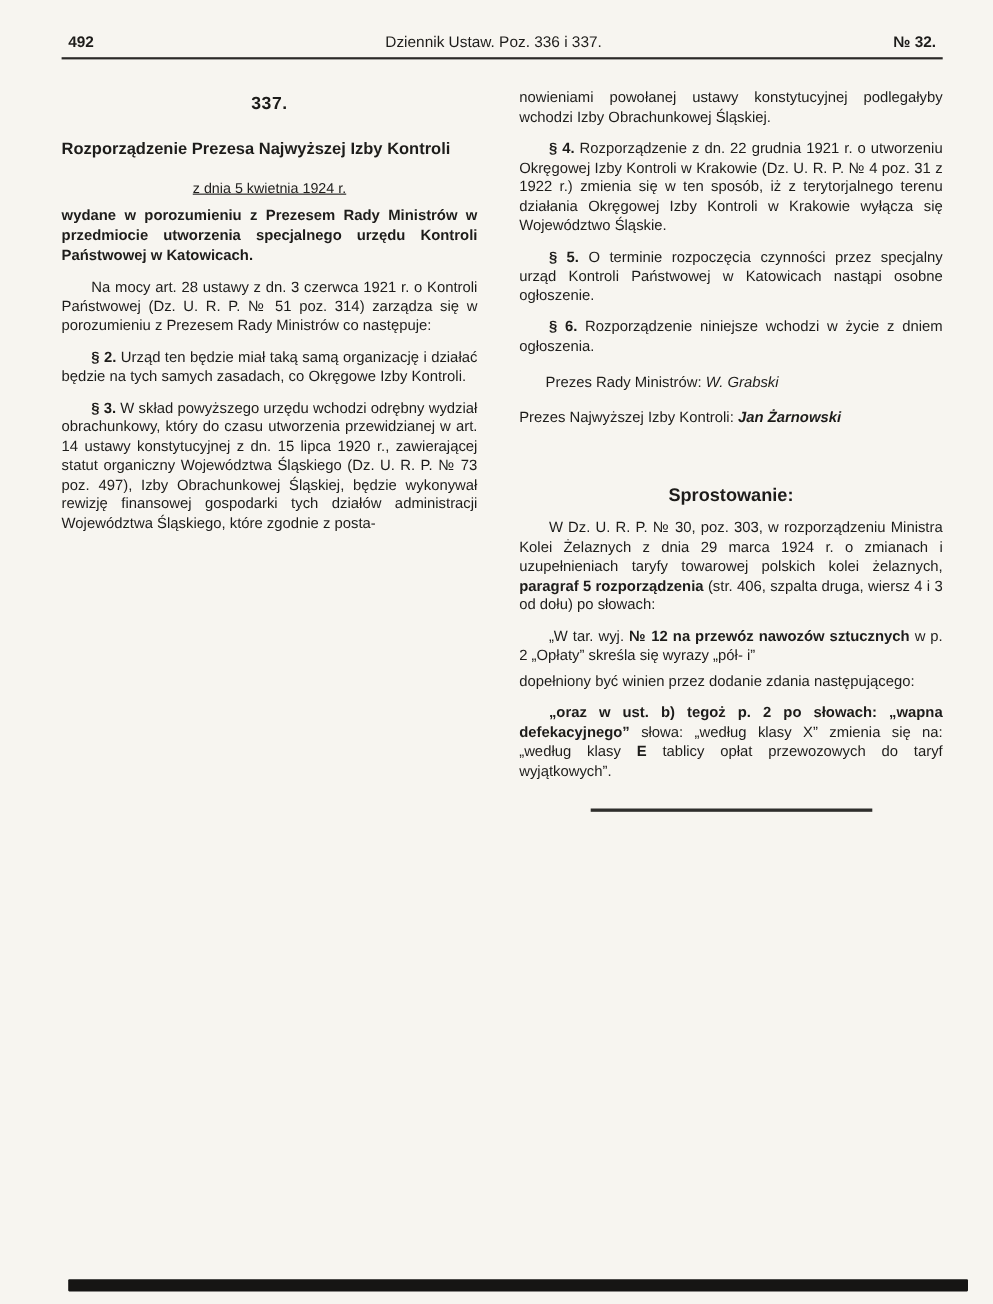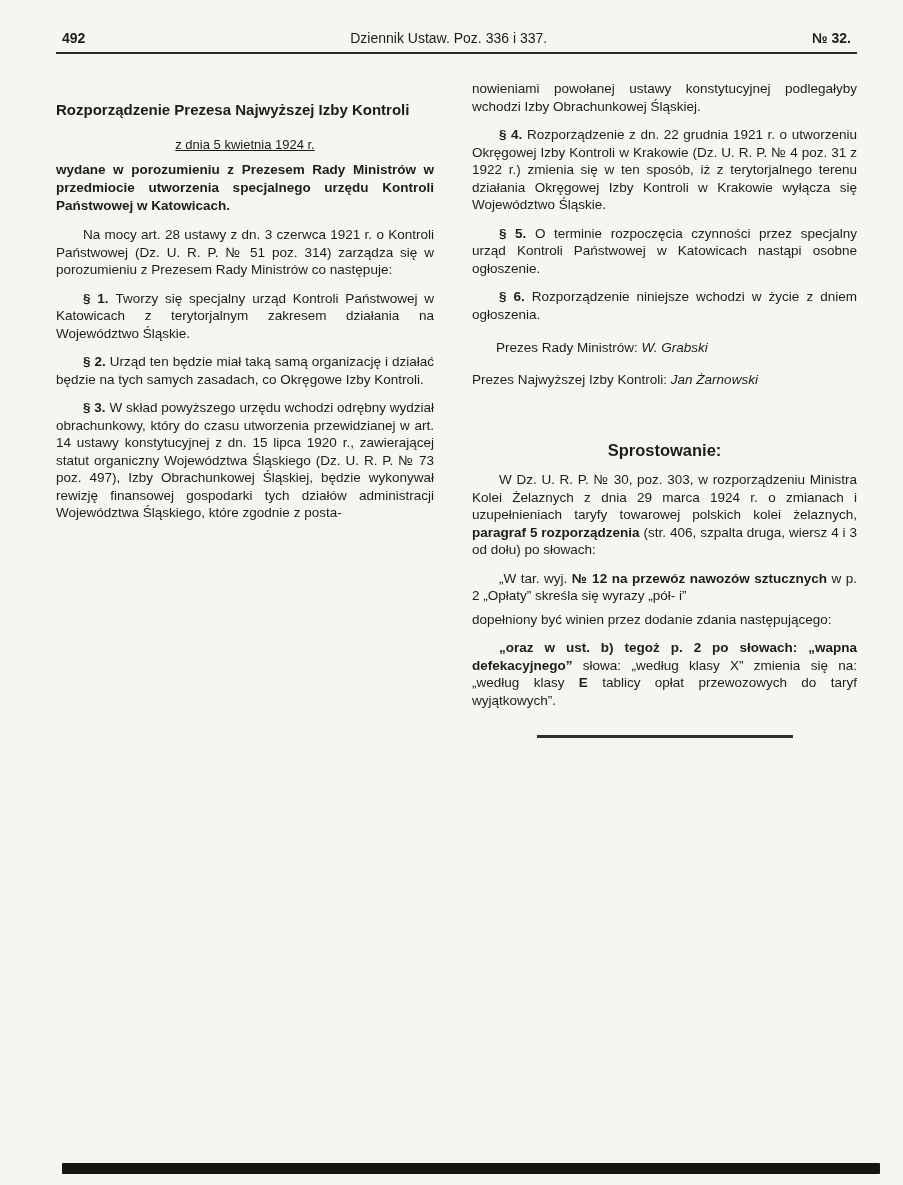--- a/index.html
+++ b/index.html
@@ -38,21 +38,21 @@
     line-height: 17.5px;
     text-align: justify;
     margin-top: 11px;
   }
   .indent { text-indent: 27px; }
   .sec-label { font-weight: bold; }
 
   .sig { font-size: 13.5px; margin-top: 17px; }
   .sig-pad { padding-left: 24px; }
   .sig-name { font-style: italic; }
-  .sig-name-bold { font-style: italic; font-weight: normal; margin-top: 48px; }
+  .sig-name-bold { font-style: italic; font-weight: bold; margin-top: 48px; }
 
   .correction-heading {
     text-align: center;
     font-weight: bold;
     font-size: 16.5px;
     margin-top: 54px;
   }
   .correction-block { margin-top: 10px; }
 
   .divider {
@@ -79,27 +79,27 @@
   <header class="page-header">
     <span class="bold">492</span>
     <span>Dziennik Ustaw. Poz. 336 i 337.</span>
     <span class="bold">№ 32.</span>
   </header>
   <div class="header-rule"></div>
 
   <div class="columns">
 
     <div class="col-left">
+      <div class="art-number">337.</div>
       <div class="art-title">Rozporządzenie Prezesa Najwyższej Izby Kontroli</div>
       <div class="art-date">z dnia 5 kwietnia 1924 r.</div>
       <div class="art-subtitle">wydane w porozumieniu z Prezesem Rady Ministrów w przedmiocie utworzenia specjalnego urzędu Kontroli Państwowej w Katowicach.</div>
 
       <p class="para indent"><span>Na mocy art. 28 ustawy z dn. 3 czerwca 1921 r. o Kontroli Państwowej (Dz. U. R. P. № 51 poz. 314) zarządza się w porozumieniu z Prezesem Rady Ministrów co następuje:</span></p>
 
-      <p class="para indent"><span class="sec-label">§ 1.</span>&nbsp;<span>Tworzy się specjalny urząd Kontroli Państwowej w Katowicach z terytorjalnym zakresem działania na Województwo Śląskie.</span></p>
 
       <p class="para indent"><span class="sec-label">§ 2.</span>&nbsp;<span>Urząd ten będzie miał taką samą organizację i działać będzie na tych samych zasadach, co Okręgowe Izby Kontroli.</span></p>
 
       <p class="para indent"><span class="sec-label">§ 3.</span>&nbsp;<span>W skład powyższego urzędu wchodzi odrębny wydział obrachunkowy, który do czasu utworzenia przewidzianej w art. 14 ustawy konstytucyjnej z dn. 15 lipca 1920 r., zawierającej statut organiczny Województwa Śląskiego (Dz. U. R. P. № 73 poz. 497), Izby Obrachunkowej Śląskiej, będzie wykonywał rewizję finansowej gospodarki tych działów administracji Województwa Śląskiego, które zgodnie z posta-</span></p>
     </div>
 
     <div class="col-right">
       <p class="para" style="margin-top:2px;"><span>nowieniami powołanej ustawy konstytucyjnej podlegałyby wchodzi Izby Obrachunkowej Śląskiej.</span></p>
 
       <p class="para indent"><span class="sec-label">§ 4.</span>&nbsp;<span>Rozporządzenie z dn. 22 grudnia 1921 r. o utworzeniu Okręgowej Izby Kontroli w Krakowie (Dz. U. R. P. № 4 poz. 31 z 1922 r.) zmienia się w ten sposób, iż z terytorjalnego terenu działania Okręgowej Izby Kontroli w Krakowie wyłącza się Województwo Śląskie.</span></p>

